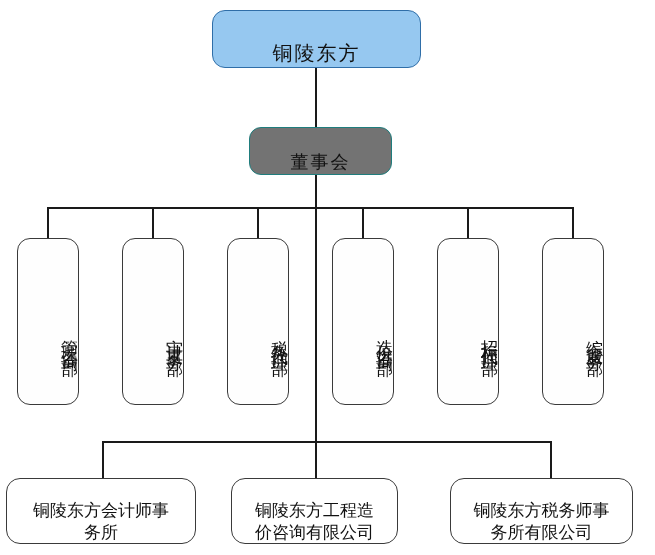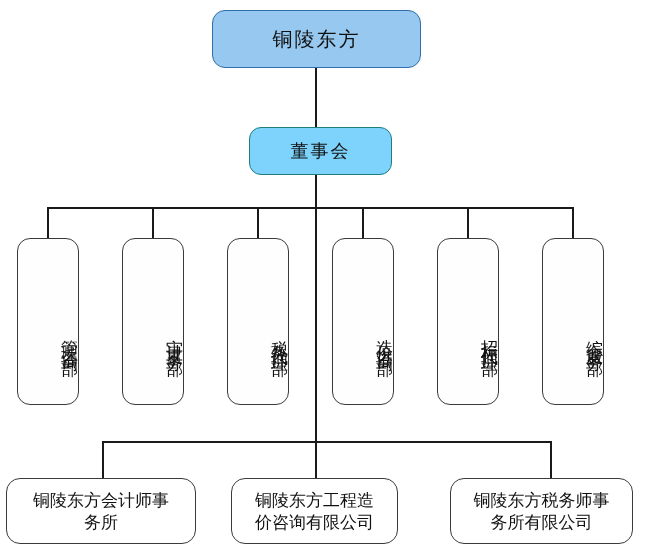--- a/index.html
+++ b/index.html
@@ -26,21 +26,21 @@
   .conn-v { width: 2px; }
   .conn-h { height: 2px; }
 
   
   .node {
     position: absolute;
     box-sizing: border-box;
     border: 1px solid #3a3a3a;
     border-radius: 11px;
     display: flex;
-    align-items: center;
+    align-items: flex-end;
     justify-content: center;
     text-align: center;
     color: #111111;
     background: #ffffff;
     z-index: 5;
   }
 
   
   .node-root {
     border-radius: 13px;
@@ -105,21 +105,21 @@
   <div class="conn conn-h" style="left:103px; top:441px; width:449px;"></div>
 
   <div class="conn conn-v" style="left:102px; top:441px; height:38px;"></div>
   <div class="conn conn-v" style="left:315px; top:441px; height:38px;"></div>
   <div class="conn conn-v" style="left:550px; top:441px; height:38px;"></div>
 
   <div class="node node-root" style="left:212px; top:10px; width:209px; height:58px; background:#96c8f0;">
     <span>铜陵东方</span>
   </div>
 
-  <div class="node node-board" style="left:249px; top:127px; width:143px; height:48px; background:#7dd3fc;">
+  <div class="node node-board" style="left:249px; top:127px; width:143px; height:48px; background:#737373;">
     <span>董事会</span>
   </div>
 
   <div class="node node-dept" style="left:17px; top:238px; width:62px; height:167px;">
     <span>管理咨询部</span>
   </div>
   <div class="node node-dept" style="left:122px; top:238px; width:62px; height:167px;">
     <span>审计事务部</span>
   </div>
   <div class="node node-dept" style="left:227px; top:238px; width:62px; height:167px;">

